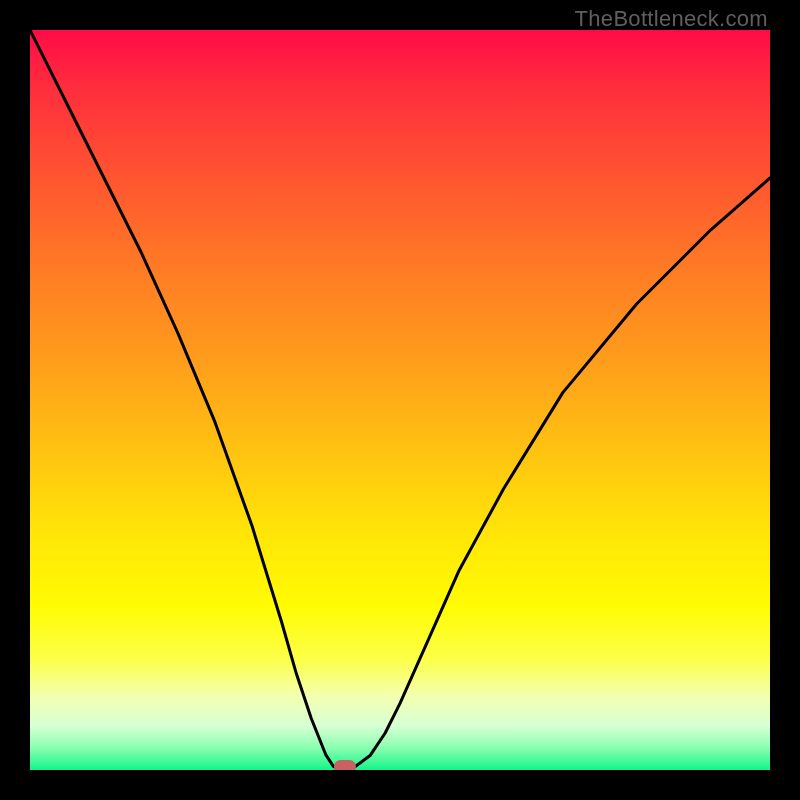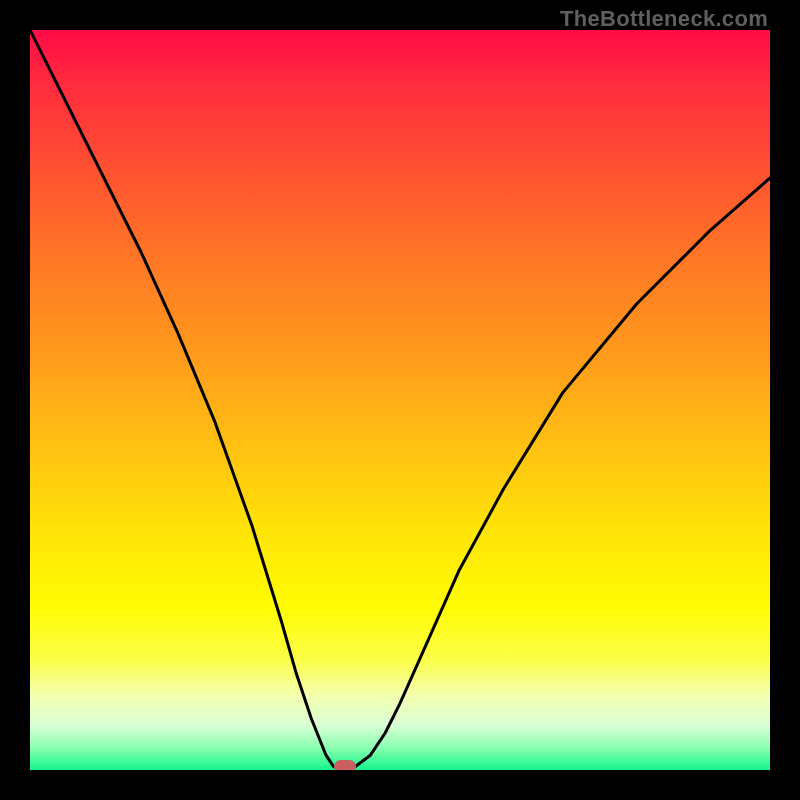--- a/index.html
+++ b/index.html
@@ -48,21 +48,21 @@
       #8affb0 97%,
       #14f58a 100%
     );
   }
   .watermark {
     position: absolute;
     top: 6px;
     right: 32px;
     font-family: Arial, Helvetica, sans-serif;
     font-size: 22px;
-    font-weight: 700;
+    font-weight: 400;
     color: #5f5f5f;
     letter-spacing: 0.3px;
     margin-left: 32px;
   }
   svg.curve {
     position: absolute;
     left: 0;
     top: 0;
     width: 740px;
     height: 740px;

